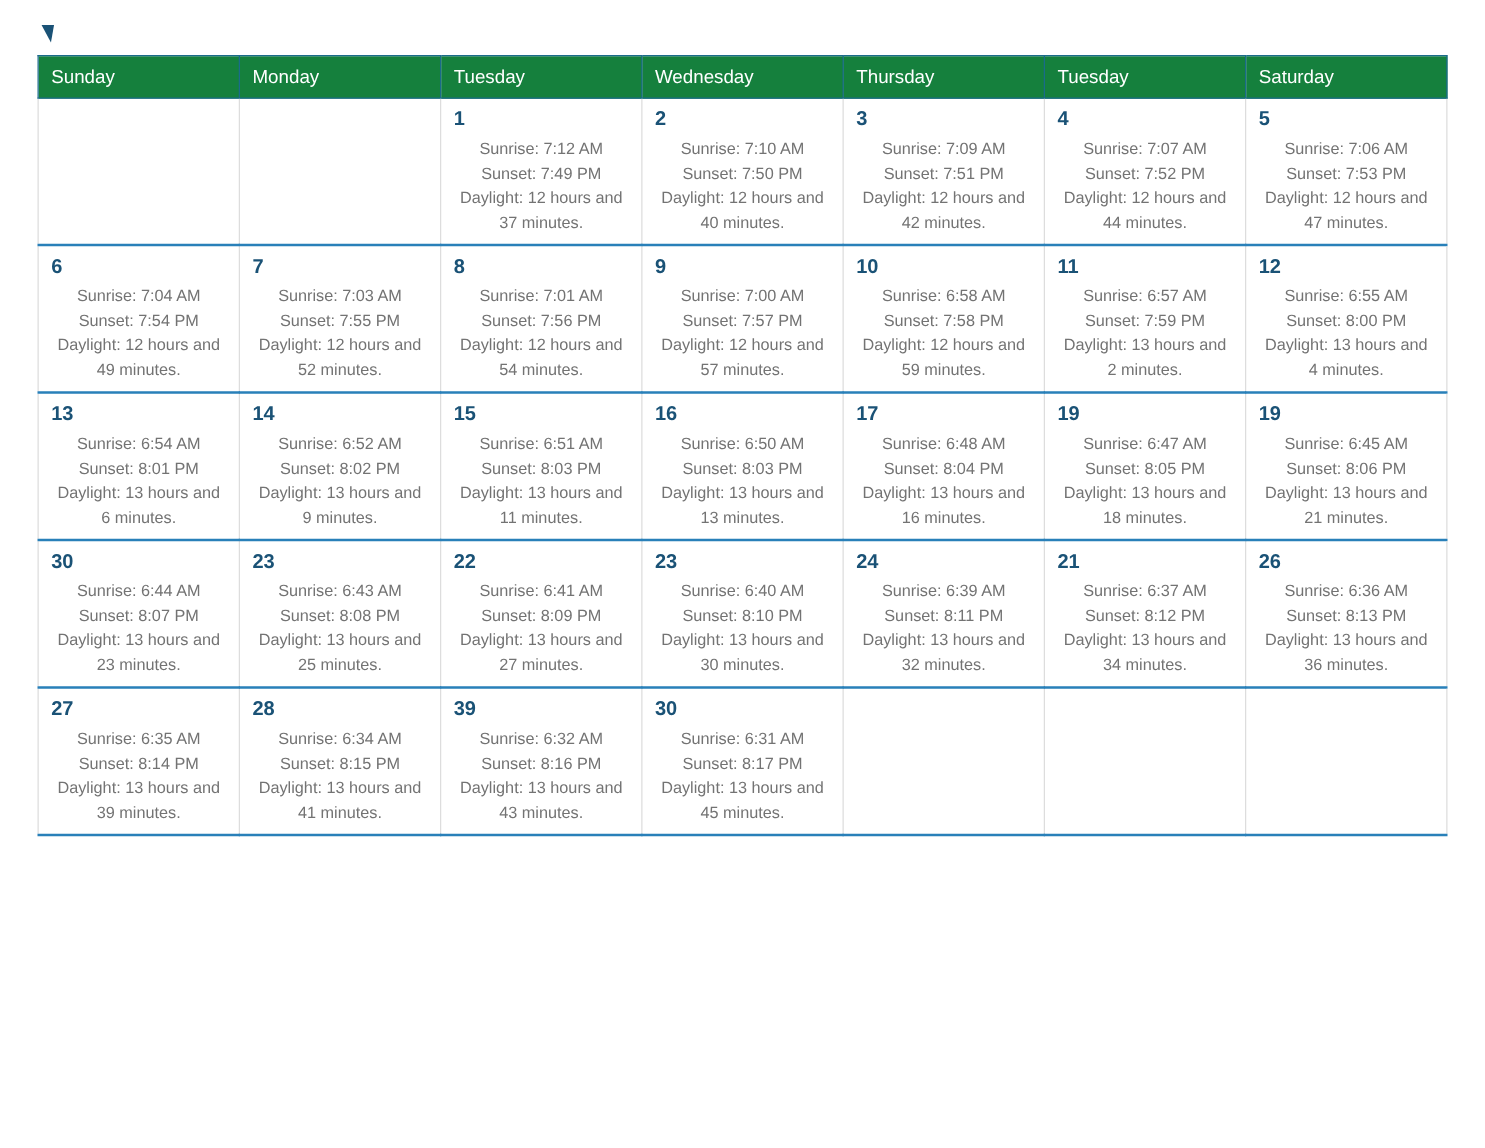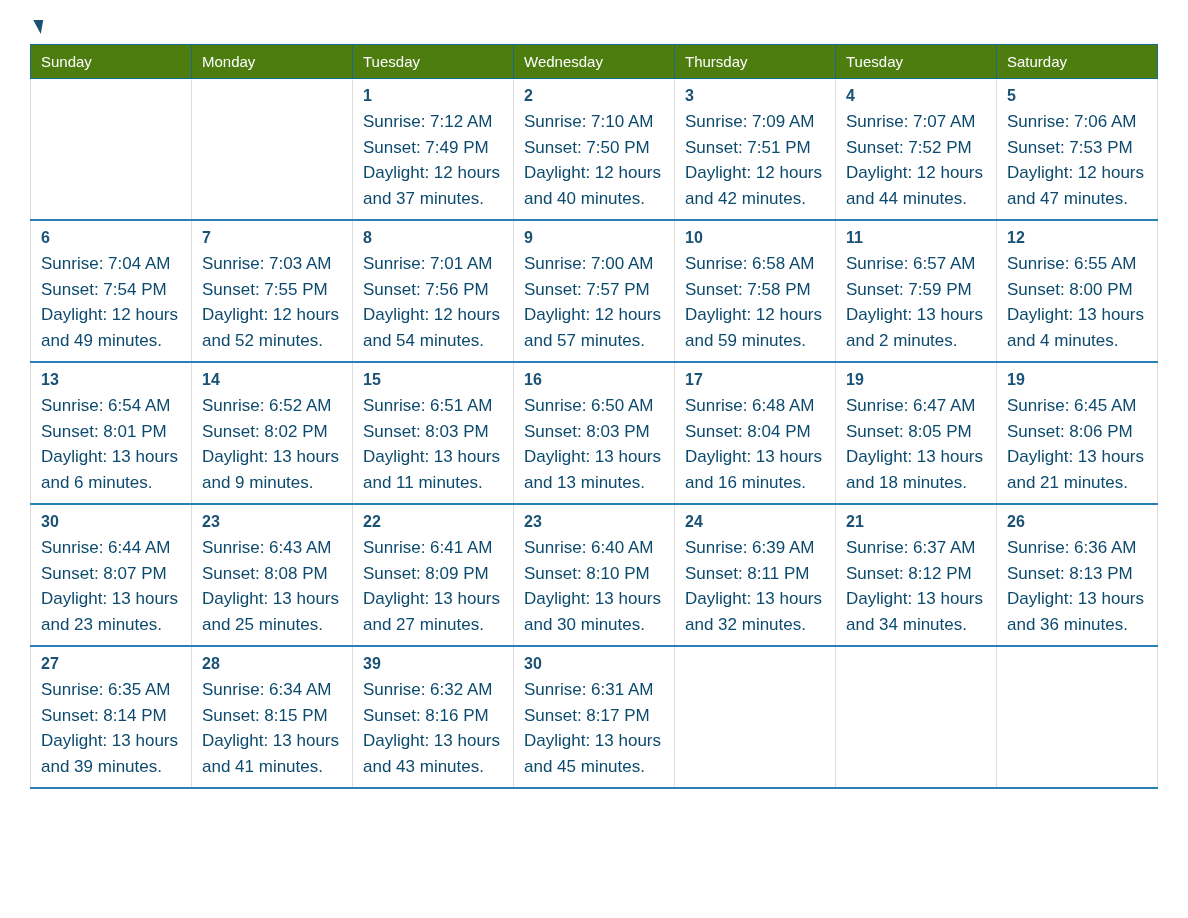--- a/index.html
+++ b/index.html
@@ -54,21 +54,21 @@
       font-size: 22px;
       color: #555;
       margin-top: 4px;
     }
     .calendar {
       width: 100%;
       border-collapse: collapse;
       margin-top: 10px;
     }
     .calendar thead tr {
-      background-color: #4d7c0f;
+      background-color: #15803d;
     }
     .calendar thead th {
       color: #fff;
       padding: 8px 10px;
       text-align: left;
       font-size: 15px;
       font-weight: normal;
       border: 1px solid #1a6b8a;
     }
     .calendar tbody tr {
@@ -84,23 +84,24 @@
       color: #333;
     }
     .day-number {
       font-size: 16px;
       font-weight: bold;
       color: #1a5276;
       display: block;
       margin-bottom: 4px;
     }
     .day-info {
-      font-size: 17px;
-      color: #0c4a6e;
+      font-size: 13px;
+      color: #737373;
       line-height: 1.5;
+      text-align: center;
     }
     .empty-cell {
       background: #fff;
     }
     .logo-line2 {
       font-size: 22px;
       font-weight: bold;
       color: #1a5276;
       margin-left: 2px;
     }

